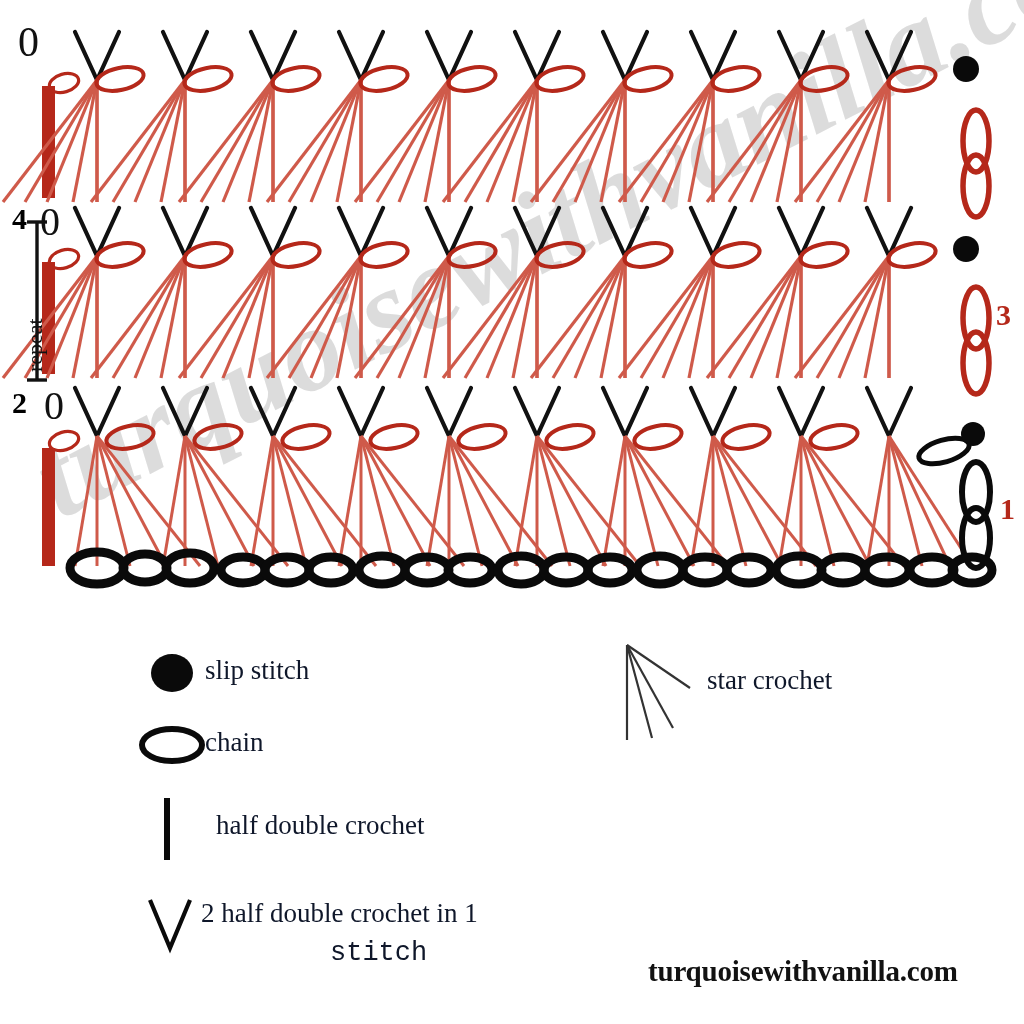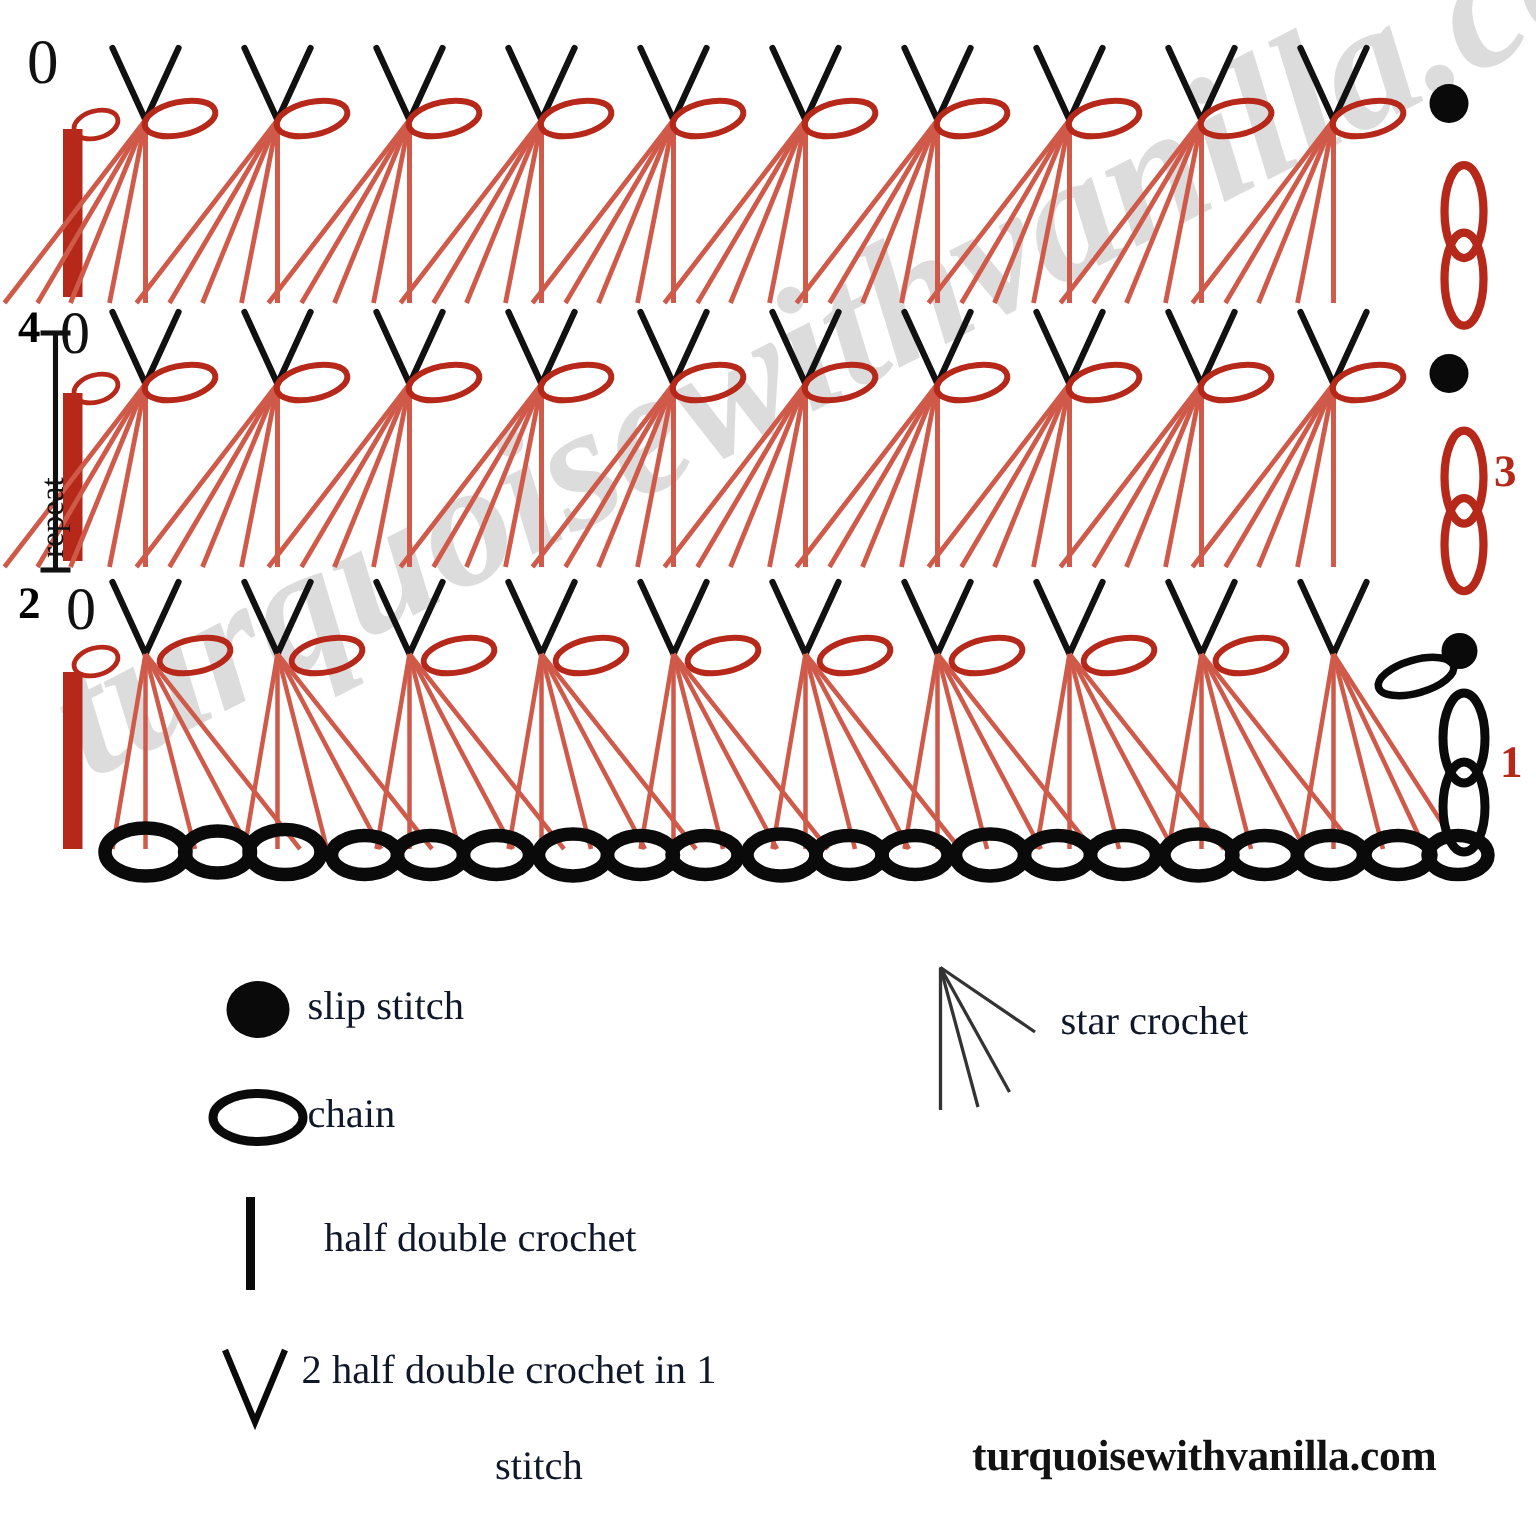--- a/index.html
+++ b/index.html
@@ -366,18 +366,18 @@
   <div class="txt rowlabel" style="left:12px; top:386px;">2</div>
   <div class="txt rowlabel-red" style="left:996px; top:298px;">3</div>
   <div class="txt rowlabel-red" style="left:1000px; top:492px;">1</div>
 
   <div class="txt repeat-label" style="left:22px; top:372px;">repeat</div>
 
   <div class="txt legend-text" style="left:205px; top:655px;">slip stitch</div>
   <div class="txt legend-text" style="left:205px; top:727px;">chain</div>
   <div class="txt legend-text" style="left:216px; top:810px;">half double crochet</div>
   <div class="txt legend-text" style="left:201px; top:898px;">2 half double crochet in 1</div>
-  <div class="txt legend-text" style="left:330px; top:962px;">stitch</div>
+  <div class="txt legend-text" style="left:330px; top:938px;font-family:Liberation Mono, monospace;">stitch</div>
   <div class="txt legend-text" style="left:707px; top:665px;">star crochet</div>
 
   <div class="txt brandtext" style="left:648px; top:955px;">turquoisewithvanilla.com</div>
 
 </div>
 
 </body></html>

